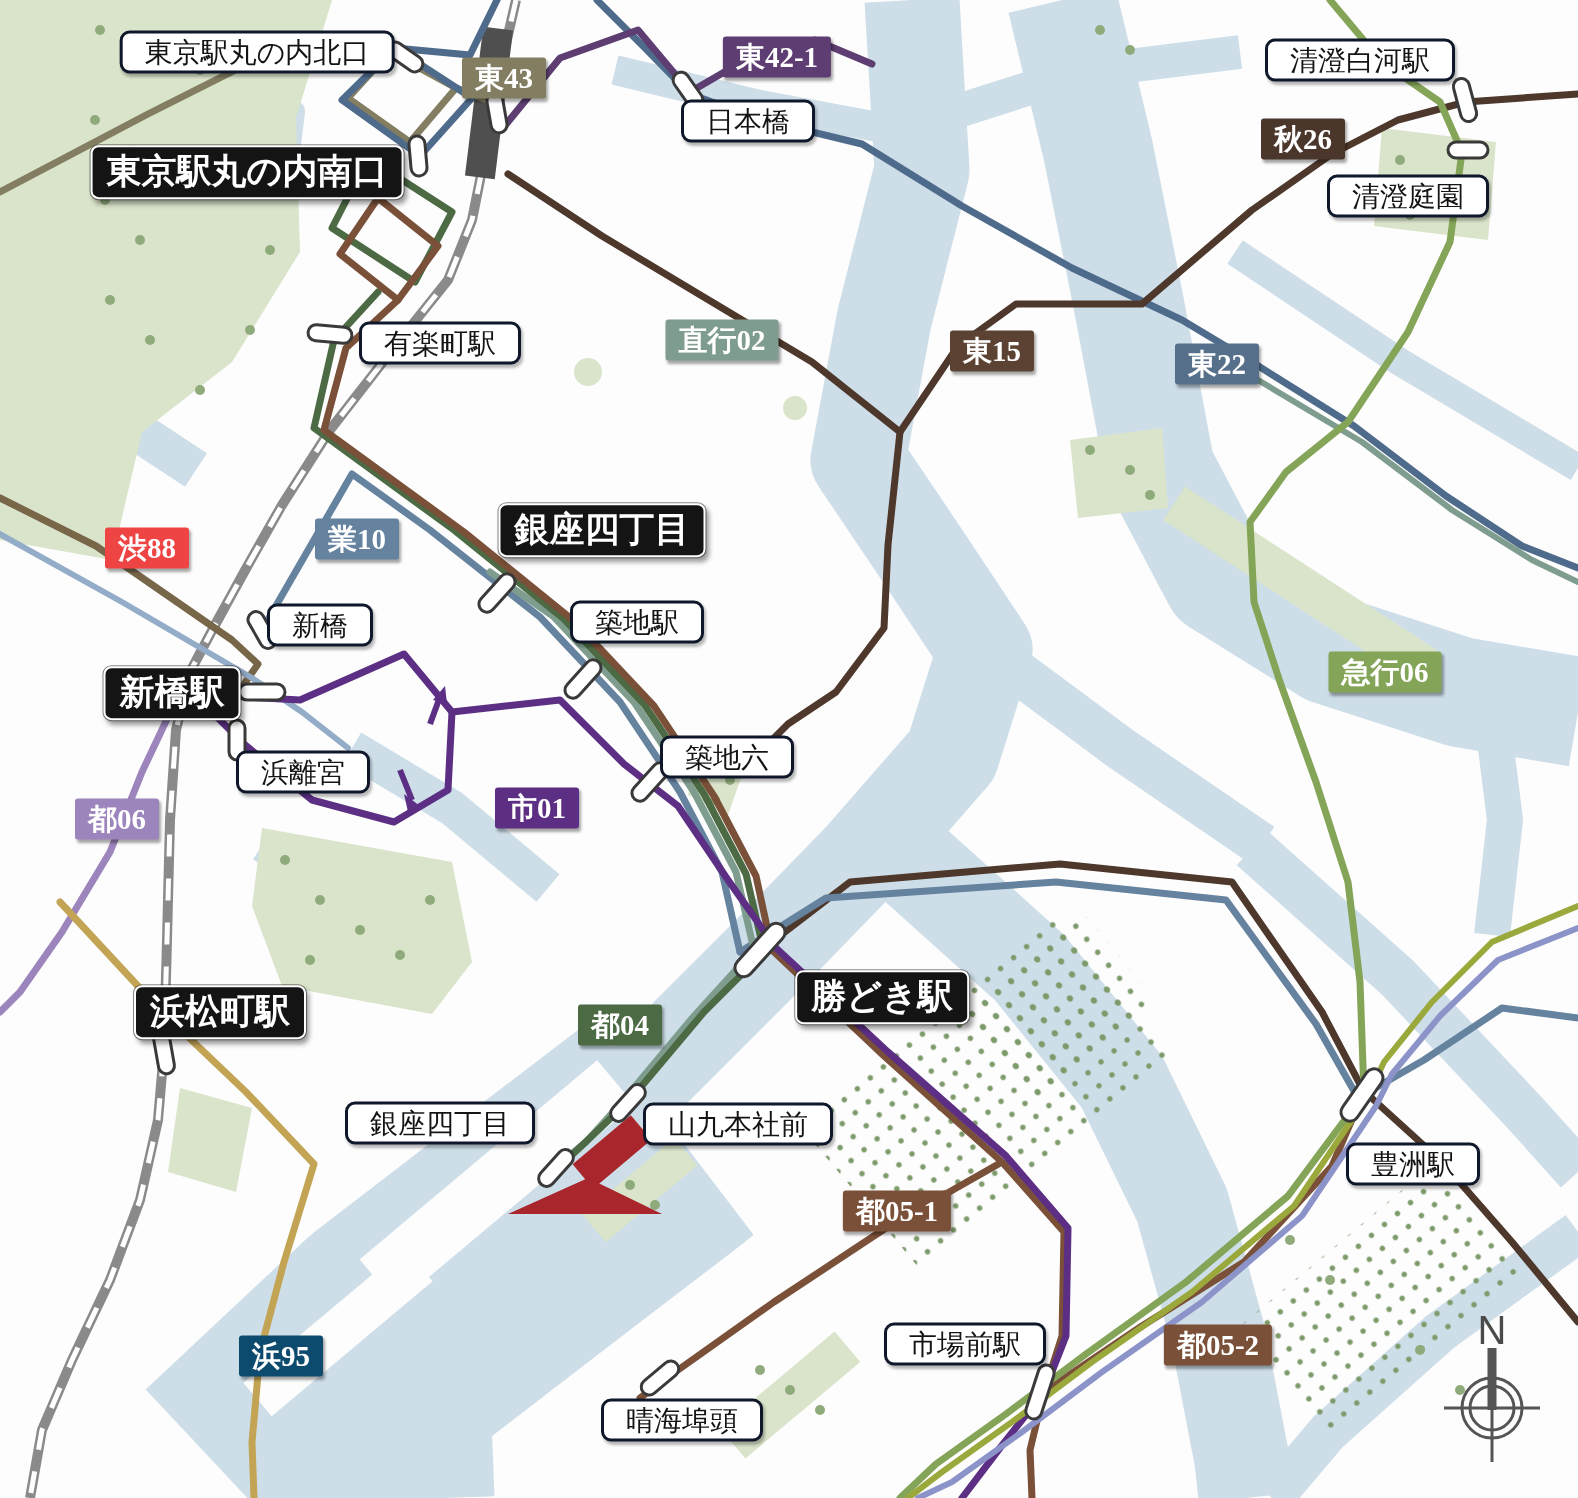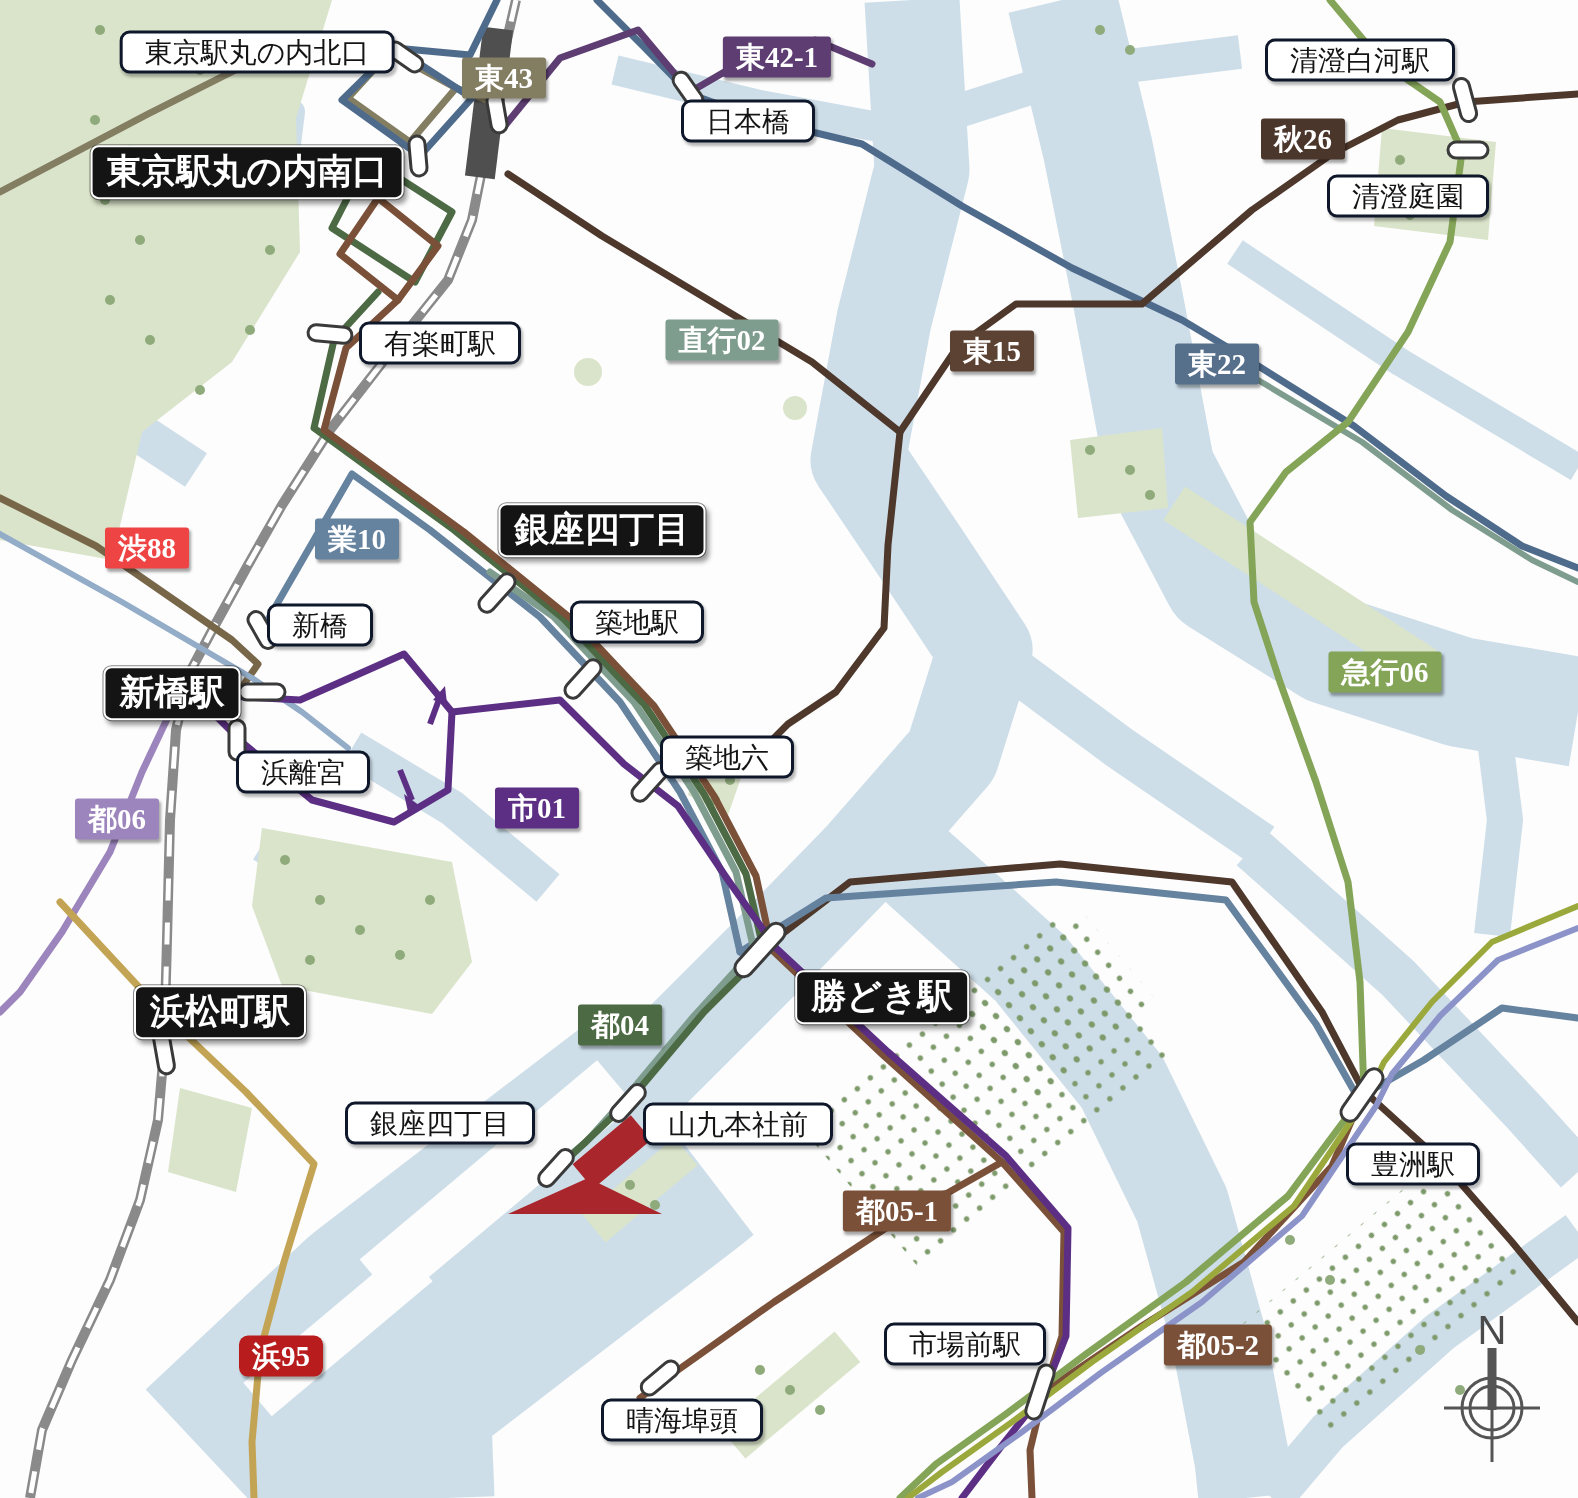--- a/index.html
+++ b/index.html
@@ -277,18 +277,18 @@
 <div class="lbl badge" style="left: 1217px; top: 364px; background-color: rgb(86, 112, 140);">東22</div>
 <div class="lbl badge" style="left: 1303px; top: 139px; background-color: rgb(75, 54, 44);">秋26</div>
 <div class="lbl badge" style="left: 147px; top: 548px; background-color: #ef4444;">渋88</div>
 <div class="lbl badge" style="left: 357px; top: 539px; background-color: rgb(101, 130, 159);">業10</div>
 <div class="lbl badge" style="left: 1385px; top: 672px; background-color: rgb(132, 164, 88);">急行06</div>
 <div class="lbl badge" style="left: 117px; top: 819px; background-color: rgb(156, 132, 188);">都06</div>
 <div class="lbl badge" style="left: 537px; top: 808px; background-color: rgb(92, 47, 133);">市01</div>
 <div class="lbl badge" style="left: 620px; top: 1025px; background-color: rgb(76, 106, 68);">都04</div>
 <div class="lbl badge" style="left: 897px; top: 1211px; background-color: rgb(122, 80, 56);">都05-1</div>
 <div class="lbl badge" style="left: 1218px; top: 1345px; background-color: rgb(122, 80, 56);">都05-2</div>
-<div class="lbl badge" style="left: 281px; top: 1356px; background-color: #b91c1c; border-radius: 9px;">浜95</div>
+<div class="lbl badge" style="left: 281px; top: 1356px; background-color: #0c4a6e;">浜95</div>
 
 
 <div class="compass-n" style="left:1492px;top:1330px">N</div>
 
 </div>
 
 </body></html>

